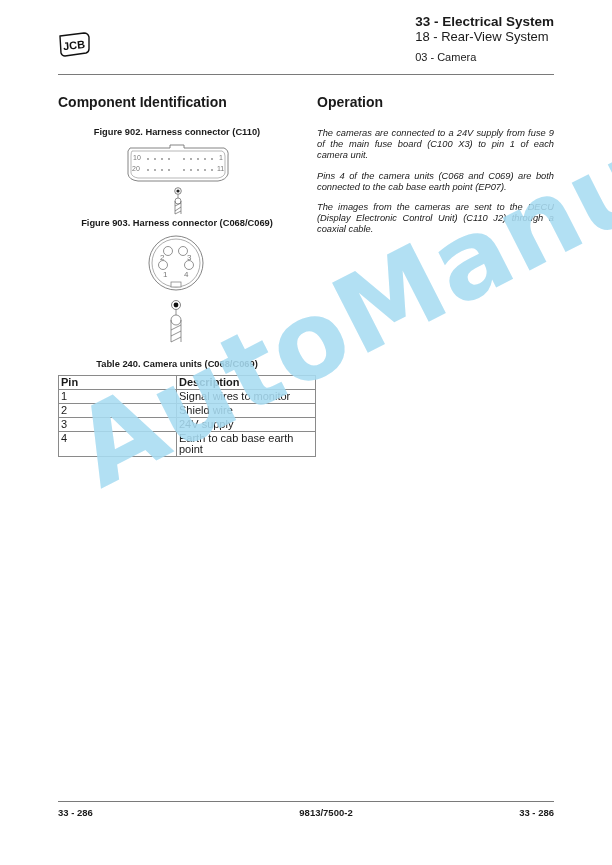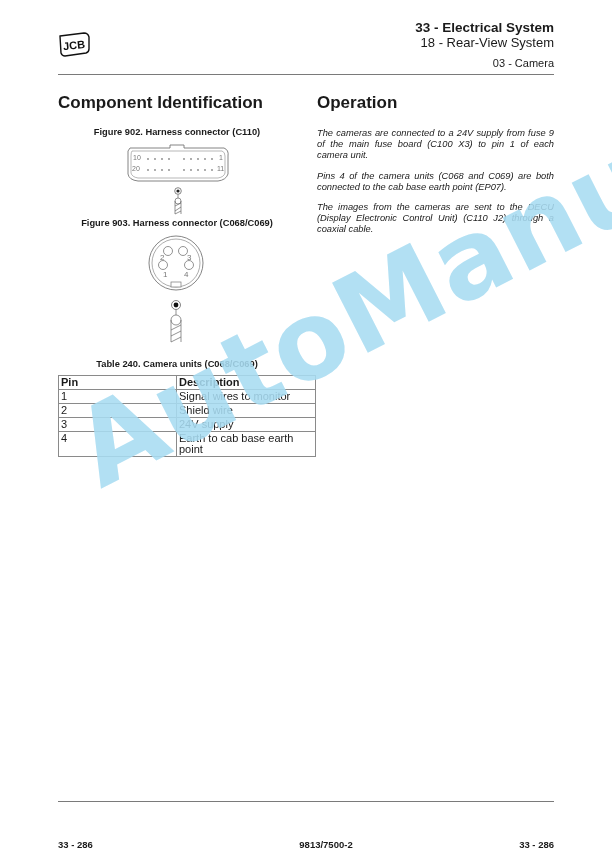--- a/index.html
+++ b/index.html
@@ -1,30 +1,30 @@
 <!DOCTYPE html>
 <html><head>
 <meta charset="utf-8">
 <style>
   * { margin: 0; padding: 0; box-sizing: border-box; }
   html, body { width: 612px; height: 865px; background: #ffffff; overflow: hidden; }
   body { position: relative; font-family: "Liberation Sans", sans-serif; color: #1a1a1a; }
 
   .logo { position: absolute; left: 57px; top: 31px; width: 34px; height: 26px; }
 
-  .hdr { position: absolute; right: 58px; top: 20px; text-align: right; }
+  .hdr { position: absolute; right: 58px; top: 14px; }
   .hdr-main { font-size: 13.5px; font-weight: bold; line-height: 16px; }
   .hdr-sub { font-size: 13px; line-height: 14px; }
   .hdr-sub2 { font-size: 11px; line-height: 12px; margin-top: 7px; }
   .hrule-top { position: absolute; left: 58px; right: 58px; top: 74px; border-top: 1px solid #7a7a7a; }
 
   .col-left { position: absolute; left: 58px; top: 94px; width: 238px; }
   .col-right { position: absolute; left: 317px; top: 94px; width: 237px; }
 
-  h2 { font-size: 17px; font-weight: bold; line-height: 17px; }
+  h2 { font-size: 14px; font-weight: bold; line-height: 17px; }
   .caption { font-size: 9.3px; font-weight: bold; text-align: center; line-height: 11px; }
   .para { font-size: 9.3px; line-height: 11.2px; text-align: justify; margin-bottom: 9px; color: #222; font-style: italic; }
 
   .fig1-cap { position: absolute; left: 0; width: 238px; top: 33px; }
   .fig1 { position: absolute; left: 60px; top: 48px; width: 120px; height: 75px; }
   .fig2-cap { position: absolute; left: 0; width: 238px; top: 124px; }
   .fig2 { position: absolute; left: 78px; top: 136px; width: 80px; height: 130px; }
   .tbl-cap { position: absolute; left: 0; width: 238px; top: 265px; }
 
   table.pins { position: absolute; left: 0; top: 281px; width: 258px; border-collapse: collapse; font-size: 11px; }
@@ -36,21 +36,21 @@
 
   .watermark {
     position: absolute; left: 55px; top: 400px;
     font-size: 108px; font-weight: bold; color: #a8dcf2; opacity: 0.88;
     transform: rotate(-27deg); transform-origin: left top;
     white-space: nowrap; letter-spacing: 1px; pointer-events: none;
     font-family: "DejaVu Sans", sans-serif;
   }
 
   .hrule-bot { position: absolute; left: 58px; right: 58px; top: 801px; border-top: 1px solid #7a7a7a; }
-  .foot { position: absolute; top: 807px; font-size: 9.5px; font-weight: bold; margin-top: 32px; }
+  .foot { position: absolute; top: 807px; font-size: 9.5px; font-weight: bold; }
   .foot-l { left: 58px; }
   .foot-c { left: 0; right: 0; text-align: center; padding-left: 40px; }
   .foot-r { right: 58px; }
 </style>
 </head>
 <body>
 
 <svg class="logo" viewBox="0 0 34 26">
   <path d="M3 5 L27 2 Q31 2 32 6 L32 18 Q32 21 29 22 L8 25 Q5 25 4 22 Z" fill="#fff" stroke="#111" stroke-width="1.4"></path>
   <text x="17" y="18" text-anchor="middle" font-family="Liberation Sans, sans-serif" font-weight="bold" font-size="11" fill="#111" transform="rotate(-6 17 14)">JCB</text>

